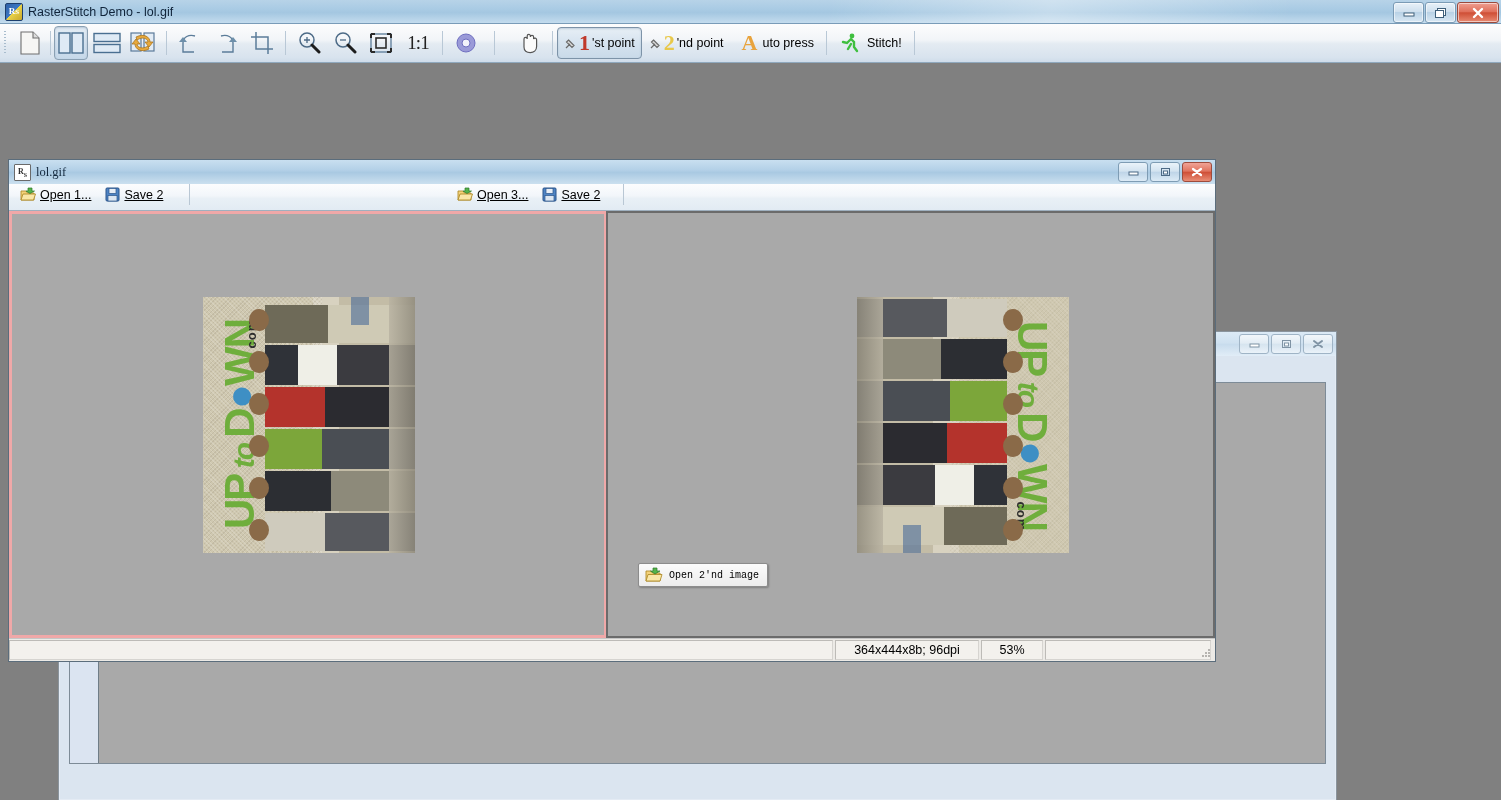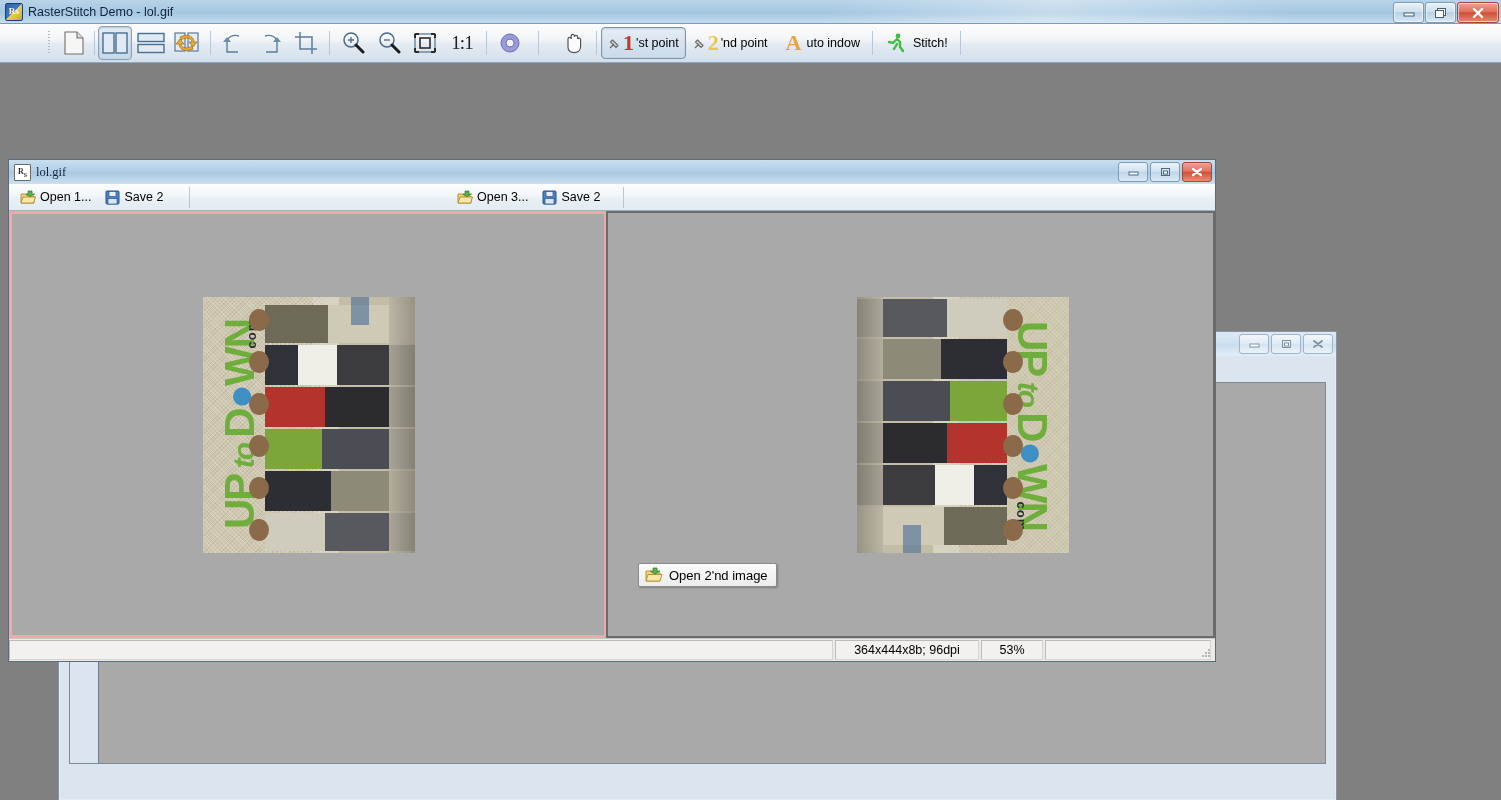--- a/index.html
+++ b/index.html
@@ -62,21 +62,21 @@
   }
   .menuitem{
     padding:3px 9px;font-size:12.5px;color:#000;cursor:default;white-space:nowrap;
   }
   .menuitem u{text-decoration:underline;}
   
   .toolbar{
     height:38px;flex:0 0 38px;position:relative;
     background:linear-gradient(180deg,#fdfdfd 0%,#f2f5f8 42%,#e4ebf2 52%,#d8e3ee 88%,#cfdcea 100%);
     border-bottom:1px solid #8fa8bd;
-    display:flex;align-items:center;padding-left:44px;
+    display:flex;align-items:center;
   }
   .grip{
     width:7px;height:24px;margin-left:2px;margin-right:3px;
     background-image:repeating-linear-gradient(180deg,#a8bccd 0 1px,transparent 1px 3px);
     background-size:2px 3px;background-repeat:repeat-y;background-position:2px 0;
   }
   .tbtn{
     width:32px;height:32px;margin:0 1px;
     display:flex;align-items:center;justify-content:center;
     border:1px solid transparent;border-radius:3px;
@@ -155,23 +155,24 @@
   }
   .child.back .cbtn{
     border:1px solid #9fb4c6;
     background:linear-gradient(180deg,#f2f7fb 0%,#e2ecf4 45%,#d6e4ef 52%,#eaf2f9 100%);
   }
   .child.back .cbtn.close{
     border:1px solid #9fb4c6;
     background:linear-gradient(180deg,#f2f7fb 0%,#e2ecf4 45%,#d6e4ef 52%,#eaf2f9 100%);
   }
   .child-toolbar{
-    height:26px;flex:0 0 26px;display:flex;align-items:center;
+    height:26px;flex:0 0 26px;display:flex;align-items:flex-start;
     background:linear-gradient(180deg,#fcfdfe 0%,#f2f6fa 45%,#e9f0f6 55%,#e2ebf3 100%);
     border-bottom:1px solid #9fb0bf;
+    text-decoration:underline;
   }
   .ctb-group{
     display:flex;align-items:center;padding:0 8px 0 4px;
     border-right:1px solid #b9c7d4;
   }
   .ctb-btn{
     display:flex;align-items:center;gap:4px;padding:2px 6px;
     border:1px solid transparent;border-radius:3px;font-size:12.5px;white-space:nowrap;
   }
   .child-body{flex:1 1 auto;display:flex;background:#a9a9a9;position:relative;}
@@ -194,24 +195,25 @@
   .cs-grip{
     position:absolute;right:4px;bottom:3px;width:12px;height:12px;
   }
   
   .photo{position:relative;overflow:hidden;background:#cfc9b8;}
   .photo .inner{position:absolute;inset:0;}
   .band{position:absolute;}
   
   .tooltip{
     position:absolute;display:flex;align-items:center;gap:6px;
-    padding:3px 8px 3px 6px;font-size:13px;white-space:nowrap;
+    padding:3px 8px 3px 6px;font-size:10px;white-space:nowrap;
     background:linear-gradient(180deg,#fbfbfb 0%,#ececec 100%);
     border:1px solid #8c8c8c;border-radius:2px;
     box-shadow:1px 1px 2px rgba(0,0,0,.25);
+    font-family:Liberation Mono, monospace;
   }
   
   .back-inner{
     position:absolute;left:10px;top:26px;right:10px;bottom:36px;
     display:flex;background:#dfe8f3;border:1px solid #7d8b97;
   }
   .back-sidestrip{width:28px;background:#dbe4f1;border-right:1px solid #6f7d88;}
   .back-canvas{flex:1;background:#a9a9a9;}
 </style>
 </head>
@@ -362,21 +364,21 @@
     <div class="tbtn-wide">
       <svg width="13" height="13" viewBox="0 0 13 13">
         <path d="M2 11 L6 7 M4.5 3 L10 8.5 L8 10.5 L2.5 5 Z" stroke="#6a6a6a" stroke-width="1.2" fill="#d9d9d9"></path>
       </svg>
       <span class="twotext">2</span>
       <span>'nd point</span>
     </div>
 
     <div class="tbtn-wide" style="margin-left:4px">
       <span class="atext">A</span>
-      <span style="margin-left:3px">uto indow</span>
+      <span style="margin-left:3px">uto press</span>
     </div>
     <div class="tsep"></div>
 
     <div class="tbtn-wide">
       <svg width="22" height="22" viewBox="0 0 22 22">
         <circle cx="13" cy="4" r="2.4" fill="#3fbf3f"></circle>
         <path d="M12 7 L8 11 L4 10 M12 7 L15 10 L15 15 M12 12 L9 17 M15 15 L18 19" stroke="#3fbf3f" stroke-width="2.4" fill="none" stroke-linecap="round"></path>
       </svg>
       <span style="margin-left:4px">Stitch!</span>
     </div>

